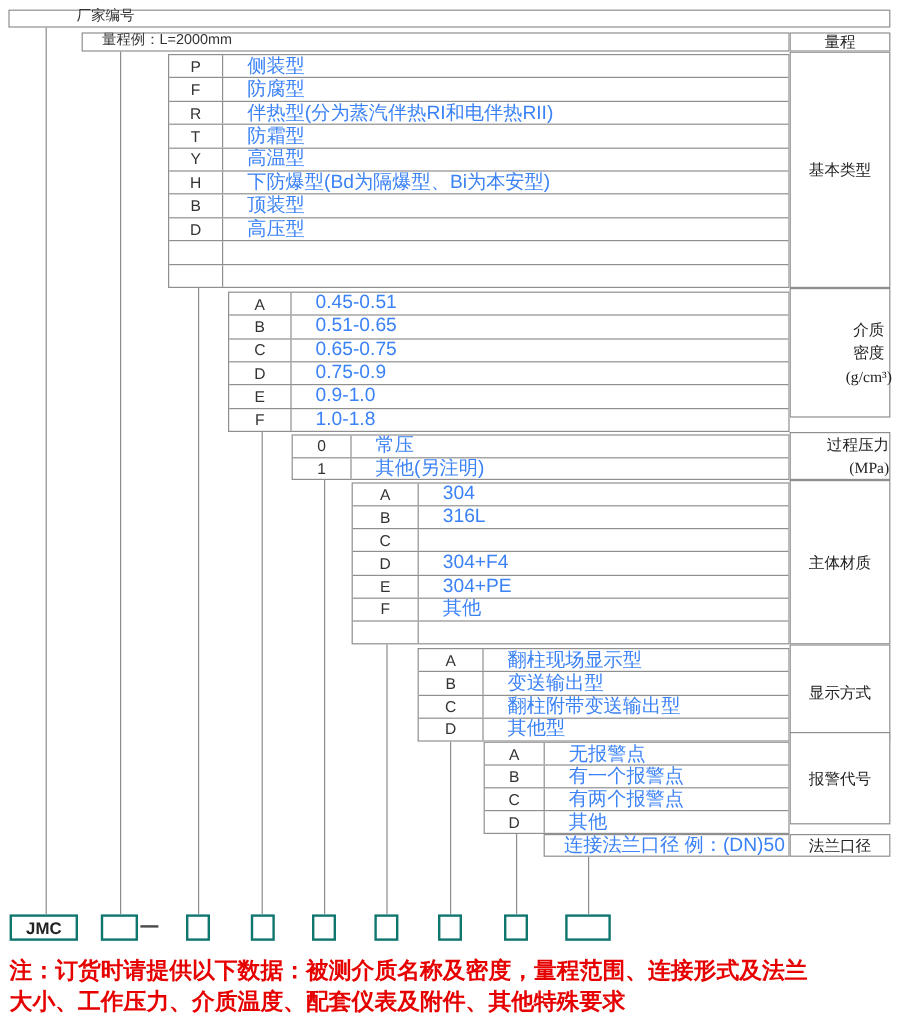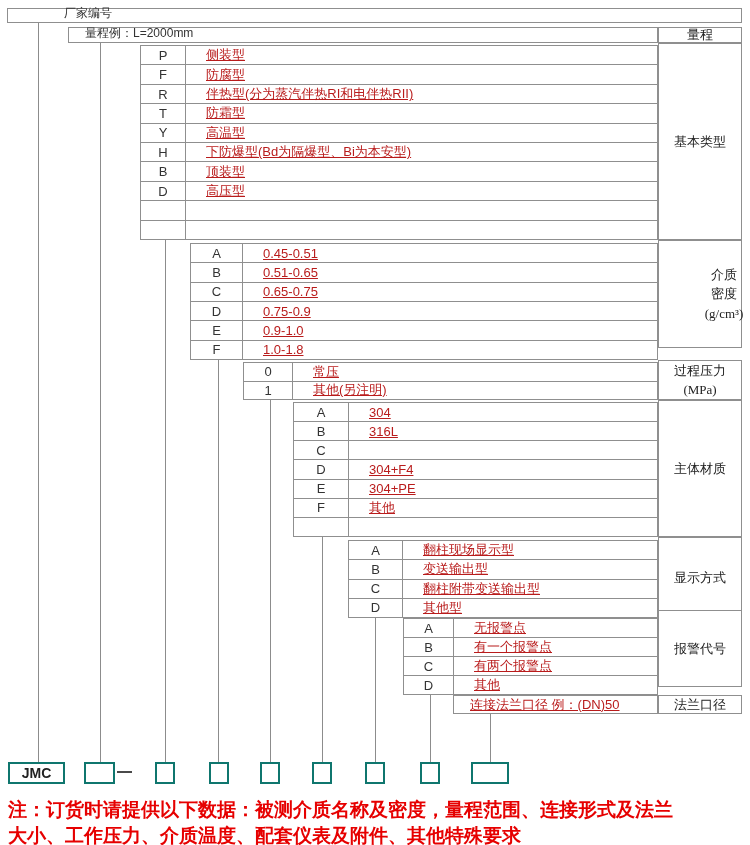--- a/index.html
+++ b/index.html
@@ -22,21 +22,21 @@
     display:flex; flex-direction:column;
   }
   .sec .row { flex:1; display:flex; border-bottom:1px solid #8f8f8f; min-height:0; }
   .sec .row:last-child { border-bottom:none; }
   .sec .code {
     border-right:1px solid #8f8f8f; display:flex; align-items:center;
     justify-content:center; font-size:13px; color:#333; flex:none;
   }
   .sec .desc {
     flex:1; display:flex; align-items:center; padding-left:20px;
-    font-size:13px; color:#b91c1c; white-space:nowrap; overflow:hidden;text-decoration:underline;
+    font-size:16px; color:#3b82f6; white-space:nowrap; overflow:hidden;
   }
   .s1 { left:140px; top:45px;  width:518px; height:195px; }
   .s1 .code { width:45px; }
   .s2 { left:190px; top:243px; width:468px; height:117px; }
   .s2 .code { width:52px; }
   .s3 { left:243px; top:362px; width:415px; height:38px; }
   .s3 .code { width:49px; }
   .s4 { left:293px; top:402px; width:365px; height:135px; }
   .s4 .code { width:55px; }
   .s5 { left:348px; top:540px; width:310px; height:78px; }
@@ -48,21 +48,21 @@
   
   .cat {
     position:absolute; left:658px; width:84px; border:1px solid #8f8f8f;
     background:#fff; display:flex; flex-direction:column; align-items:center;
     justify-content:center; font-family:"Liberation Serif", serif;
     font-size:13px; color:#222; line-height:1.5; text-align:center;
   }
   .cat-range    { top:27px;  height:16px; }
   .cat-basic    { top:43px;  height:197px; }
   .cat-density  { top:240px; height:108px;padding-left:48px; }
-  .cat-pressure { top:360px; height:40px; }
+  .cat-pressure { top:360px; height:40px;align-items:flex-end; }
   .cat-material { top:400px; height:137px; }
   .cat-display  { top:537px; height:81px;font-family:Liberation Serif, serif; }
   .cat-alarm    { top:610px; height:77px; }
   .cat-flange   { top:695px; height:19px; }
   
   .vline { position:absolute; width:1px; background:#8c8c8c; }
   
   .mbox {
     position:absolute; top:762px; height:22px; border:2px solid #0f766e;
     background:#fff; display:flex; align-items:center; justify-content:center;

